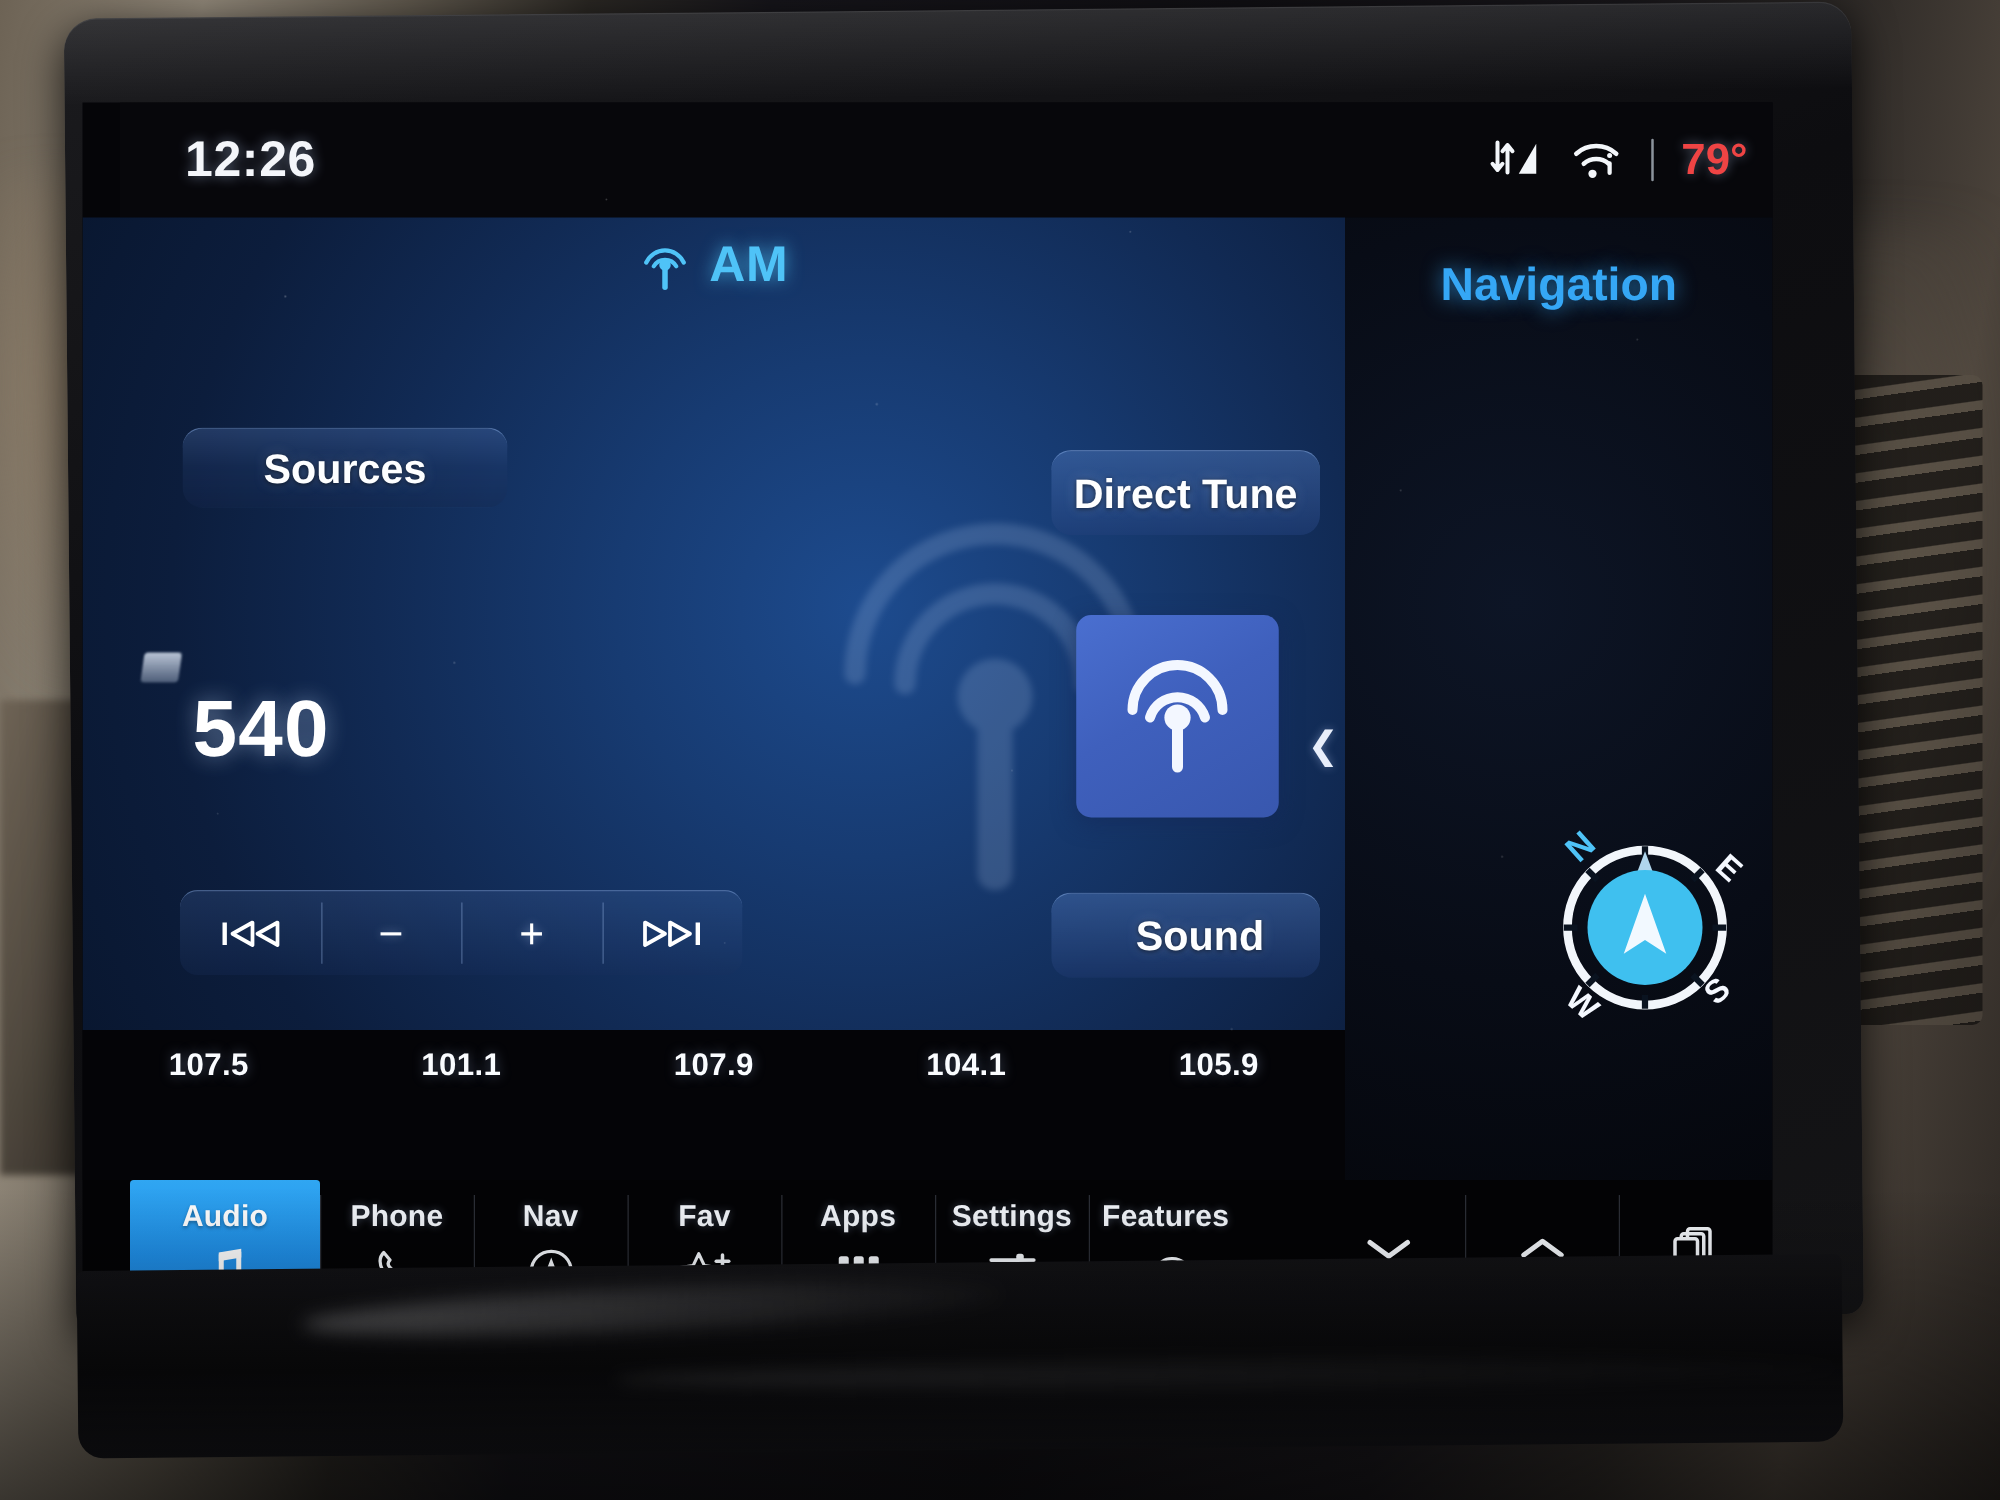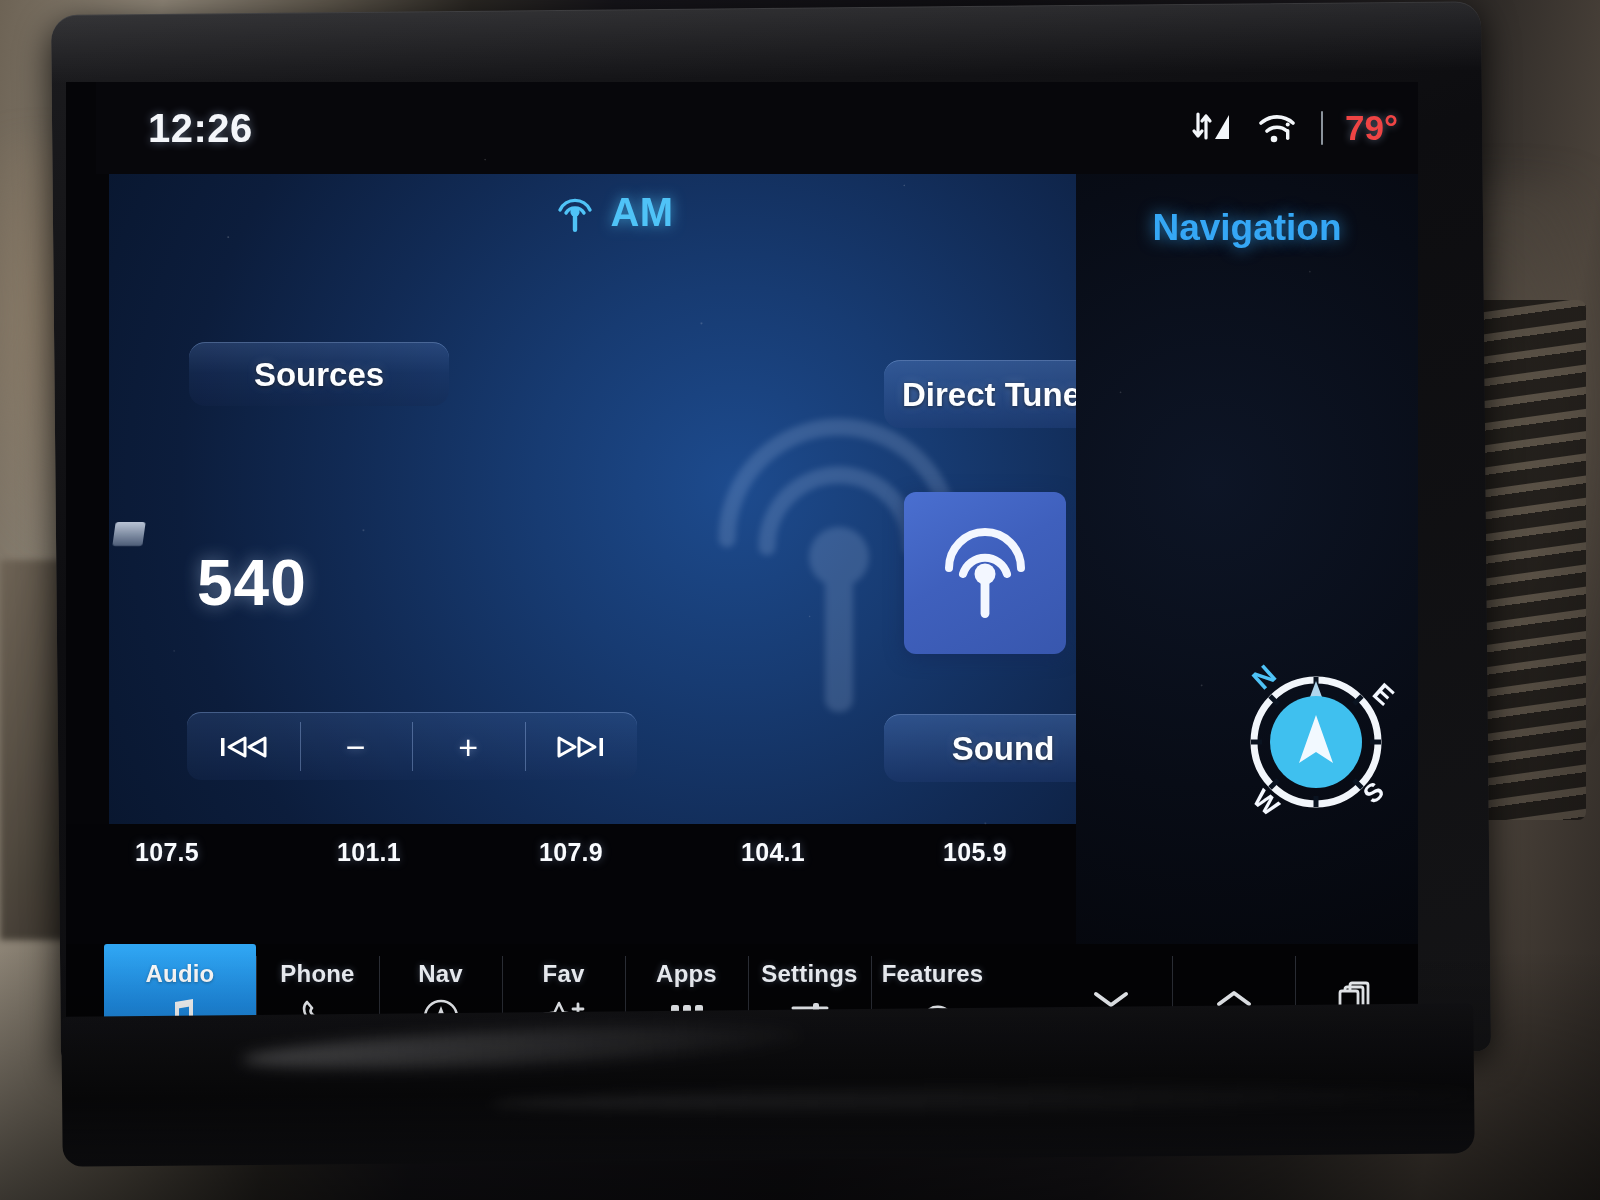--- a/index.html
+++ b/index.html
@@ -137,21 +137,20 @@
     color: #ef4444; font-size: 35px; font-weight: 700;
     text-shadow: 0 0 9px rgba(190,215,255,.4);
   }
 
   
   #audio-panel {
     position: absolute; left: 0; top: 92px; width: 1010px; height: 650px;
     background:
       radial-gradient(circle at 62% 48%, #1d4b8e 0%, #173b72 28%, #112a54 55%, #0c1d3c 78%, #091730 100%);
     overflow: hidden;
-    margin-left: 43px;
   }
   
   #watermark {
     position: absolute; left: 570px; top: 215px; width: 320px; height: 330px;
     opacity: .17; filter: blur(3px);
   }
   
   #nav-panel {
     position: absolute; left: 1010px; top: 92px; width: 342px; height: 770px;
     background: radial-gradient(circle at 40% 40%, #0d1526 0%, #080c16 60%, #05070d 100%);

